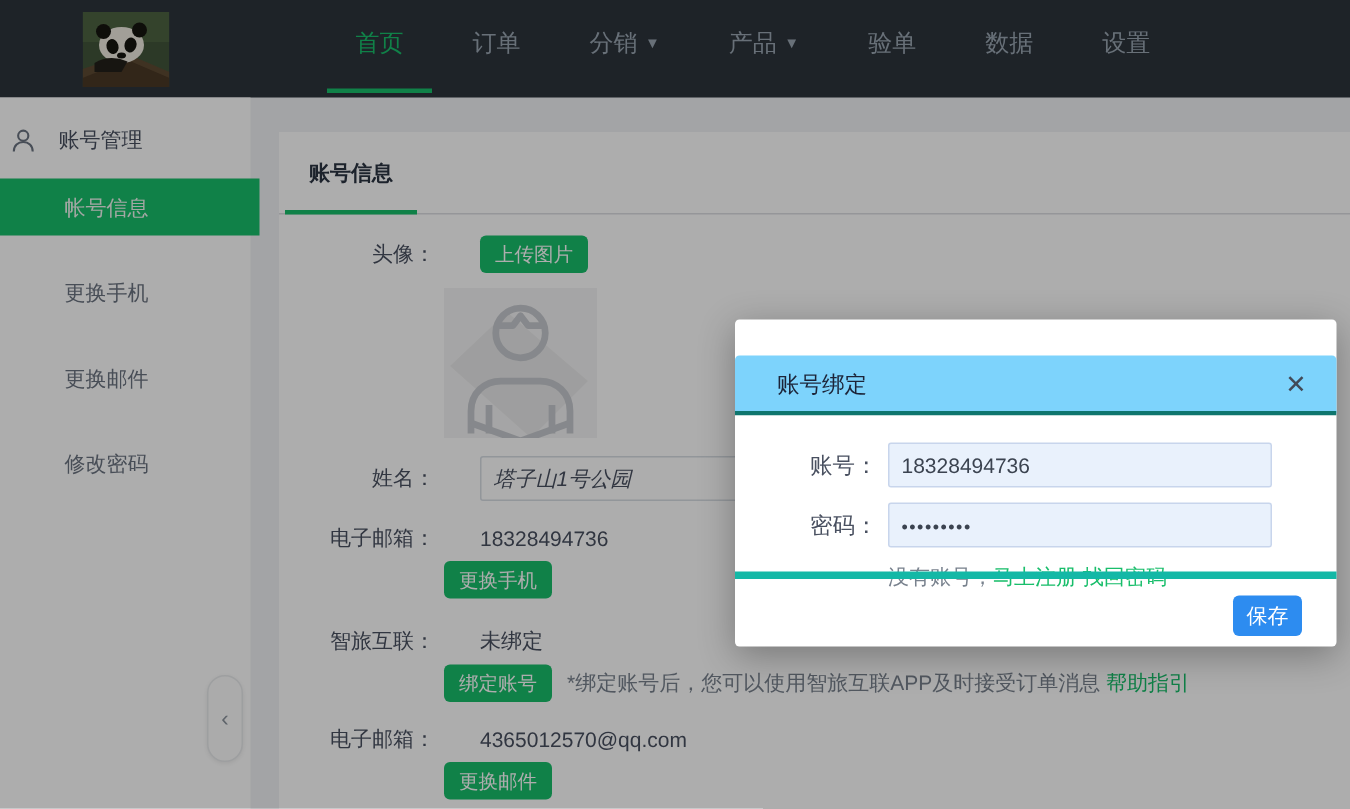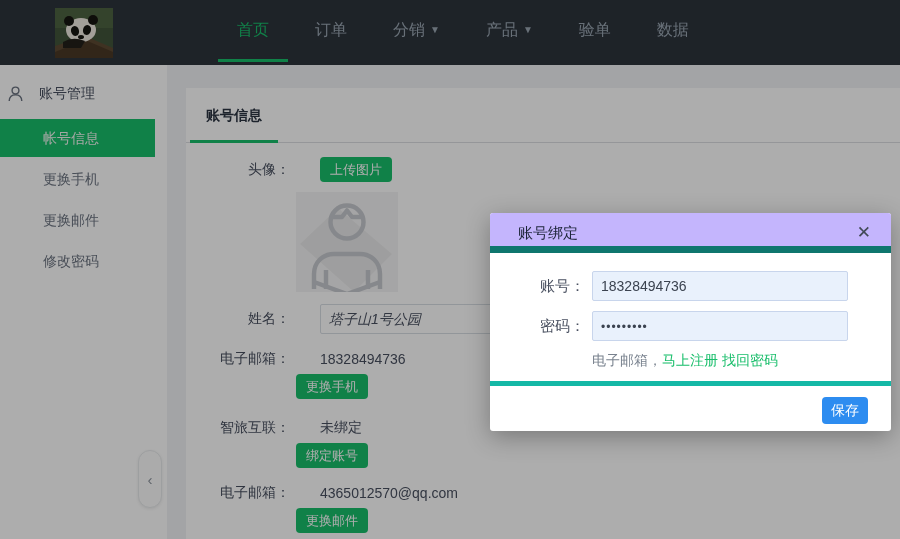--- a/index.html
+++ b/index.html
@@ -18,22 +18,22 @@
     color:#9aa6b2; cursor:pointer; border-bottom:3px solid transparent;
     white-space:nowrap; display:flex; align-items:center; gap:5px;
   }
   .nav-item.active { color:#19be6b; border-bottom-color:#19be6b; }
   .caret { font-size:10px; color:inherit; line-height:1; }
 
   
   .sidebar { position:absolute; top:65px; left:0; bottom:0; width:167px; background:#ffffff; z-index:1; }
   .side-group { display:flex; align-items:center; gap:16px; padding:20px 0 16px 8px; font-size:14px; color:#495060; }
   .side-item {
-    width:155px; height:38px; line-height:38px; padding-left:43px;
-    font-size:14px; color:#6b7380; margin-bottom:3px; cursor:pointer; white-space:nowrap;
+    width:173px; height:38px; line-height:38px; padding-left:43px;
+    font-size:14px; color:#6b7380; margin-bottom:19px; cursor:pointer; white-space:nowrap;
   }
   .side-item.active { background:#19be6b; color:#f2f7f2; }
   .collapse-tab {
     position:absolute; right:5px; top:385px; width:24px; height:58px;
     background:#fdfdfd; border:1px solid #e8eaec; border-radius:12px;
     display:flex; align-items:center; justify-content:center;
     color:#8b939c; font-size:15px; cursor:pointer; box-shadow:0 1px 3px rgba(0,0,0,0.08);
   }
 
   
@@ -65,21 +65,21 @@
   .gap16 { height:16px; } .gap20 { height:20px; }
   .note { font-size:14px; color:#79828e; }
   .link-green { color:#19be6b; cursor:pointer; text-decoration:none; font-size:14px; }
 
   
   .overlay { position:absolute; inset:0; background:rgba(0,0,0,0.32); z-index:50; }
   .modal {
     position:absolute; left:490px; top:213px; width:401px; height:218px;
     background:#fff; z-index:60; border-radius:3px; box-shadow:0 6px 24px rgba(0,0,0,0.3);
   }
-  .modal-header { height:40px; border-bottom:7px solid #0f766e; position:relative; background:#c4b5fd; border-radius:3px 3px 0 0; }
+  .modal-header { height:40px; border-bottom:3px solid #0f766e; position:relative; background:#7dd3fc; border-radius:3px 3px 0 0;margin-top:24px; }
   .modal-title { position:absolute; left:28px; top:0; line-height:40px; font-size:15px; color:#1c2438; }
   .modal-close {
     position:absolute; right:20px; top:0; height:40px; line-height:40px;
     font-size:17px; color:#424a57; cursor:pointer; background:none; border:none; font-family:inherit;
   }
   .modal-body { padding-top:18px; }
   .mrow { display:flex; align-items:center; margin-bottom:10px; }
   .mlabel { width:95px; flex:0 0 95px; text-align:right; font-size:15px; color:#495060; }
   .minput {
     margin-left:7px; width:256px; height:30px; line-height:28px;
@@ -128,20 +128,23 @@
     <div class="nav-item">
       <span>产品</span>
       <span class="caret">▼</span>
     </div>
     <div class="nav-item">
       <span>验单</span>
     </div>
     <div class="nav-item">
       <span>数据</span>
     </div>
+    <div class="nav-item">
+      <span>设置</span>
+    </div>
   </nav>
 </div>
 
 <aside class="sidebar">
   <div class="side-group">
     <svg width="15" height="16" viewBox="0 0 15 16">
       <circle cx="7.5" cy="4.5" r="3.4" fill="none" stroke="#6b7380" stroke-width="1.4"></circle>
       <path d="M1.2 15 c0-4 2.8-6.3 6.3-6.3 s6.3 2.3 6.3 6.3" fill="none" stroke="#6b7380" stroke-width="1.4"></path>
     </svg>
     <span>账号管理</span>
@@ -201,20 +204,21 @@
       <button class="btn-green">更换手机</button>
     </div>
     <div class="gap20"></div>
 
     <div class="frow">
       <span class="flabel">智旅互联：</span>
       <span class="fvalue fctrl">未绑定</span>
     </div>
     <div class="sub">
       <button class="btn-green">绑定账号</button>
+      <span class="note"><span>*绑定账号后，您可以使用智旅互联APP及时接受订单消息</span> <a class="link-green">帮助指引</a></span>
     </div>
     <div class="gap16"></div>
 
     <div class="frow">
       <span class="flabel">电子邮箱：</span>
       <span class="fvalue fctrl">4365012570@qq.com</span>
     </div>
     <div class="sub">
       <button class="btn-green">更换邮件</button>
     </div>
@@ -231,20 +235,20 @@
   <div class="modal-body">
     <div class="mrow">
       <span class="mlabel">账号：</span>
       <div class="minput">18328494736</div>
     </div>
     <div class="mrow">
       <span class="mlabel">密码：</span>
       <div class="minput password">•••••••••</div>
     </div>
     <div class="mlinks">
-      <span>电子邮箱，</span><a class="link-green">马上注册</a>
+      <span>没有账号，</span><a class="link-green">马上注册</a>
       <a class="link-green">找回密码</a>
     </div>
   </div>
   <div class="modal-footer">
     <button class="btn-blue">保存</button>
   </div>
 </div>
 
 </body></html>

